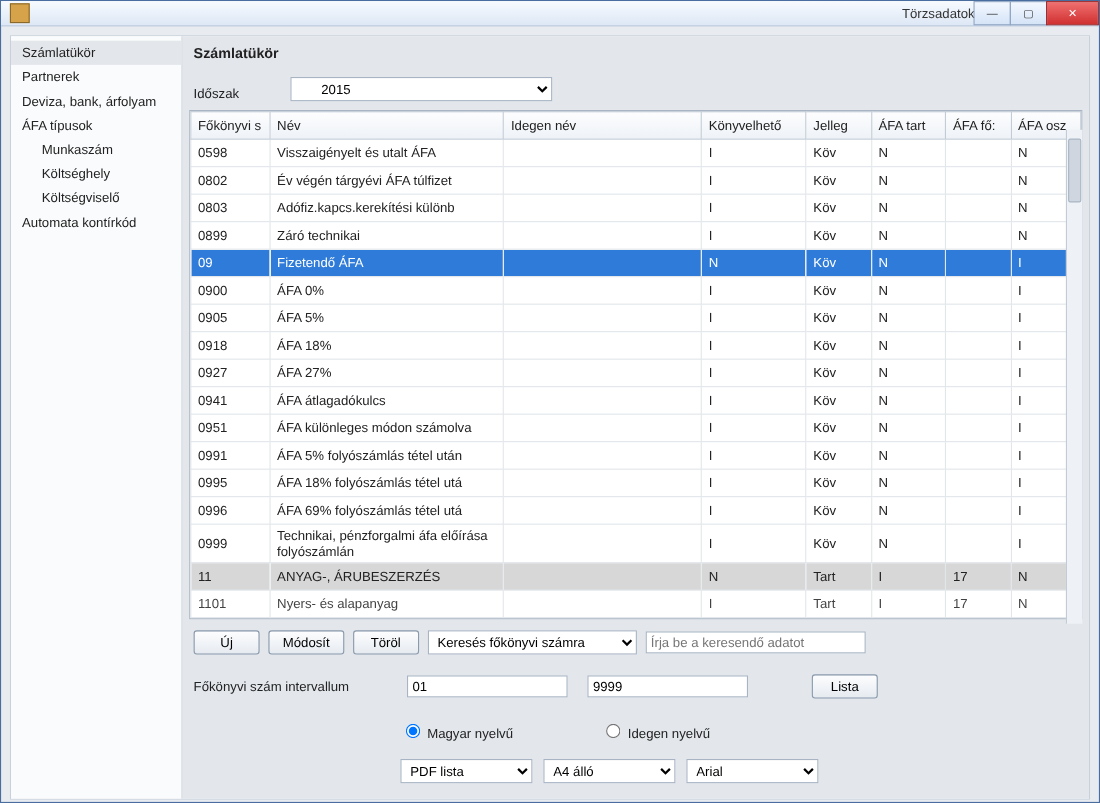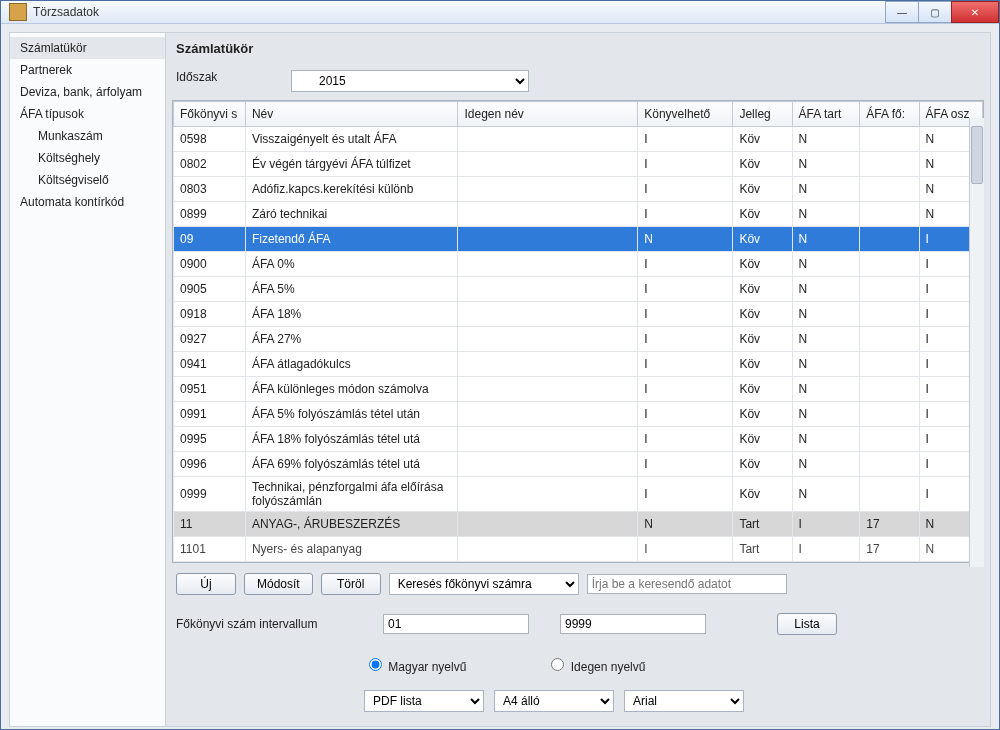--- a/index.html
+++ b/index.html
@@ -1,46 +1,46 @@
 <!DOCTYPE html>
 <html><head>
 <meta charset="utf-8">
 <style>
   html,body{margin:0;padding:0;font-family:"Segoe UI",Tahoma,sans-serif;font-size:12px;color:#222;background:#fff;}
   .window{width:1000px;height:730px;box-sizing:border-box;border:1px solid #4a6da0;box-shadow:0 0 4px rgba(0,0,0,0.3);display:flex;flex-direction:column;background:#e8ecf0;}
   .titlebar{height:30px;background:linear-gradient(#f7fbff,#dde7f5);display:flex;align-items:center;padding:0 0 0 8px;border-bottom:1px solid #b8c8df;}
   .title-icon{width:16px;height:16px;background:#d6a24a;border:1px solid #8a6a2a;margin-right:6px;}
-  .title-text{flex:1;color:#333;}
+  .title-text{flex:1;color:#333;text-align:right;}
   .win-btns{display:flex;align-self:flex-start;}
   .win-btn{width:32px;height:20px;border:1px solid #8fa6c4;background:linear-gradient(#f4f8ff,#d5e4f7);margin-left:-1px;display:flex;align-items:center;justify-content:center;font-size:10px;color:#333;cursor:pointer;}
   .win-btn.close{background:linear-gradient(#f07070,#d03030);color:#fff;border-color:#a02020;width:46px;border-top-right-radius:0;}
   .content{flex:1;margin:8px;background:#fff;border:1px solid #c8d0da;display:flex;}
   .sidebar{width:155px;border-right:1px solid #c8d0da;background:#fafbfc;padding:4px 0;}
   .side-item{padding:4px 10px;cursor:pointer;}
   .side-item.selected{background:#e3e6ea;}
   .side-item.sub{padding-left:28px;}
   .side-item.exp{display:flex;align-items:center;}
   .side-item.exp::before{content:"▾";display:inline-block;width:12px;font-size:9px;color:#555;margin-left:-12px;transform:rotate(-45deg);}
   .main{flex:1;background:#e3e7ec;display:flex;flex-direction:column;padding:6px;}
   .page-title{font-weight:bold;font-size:13px;margin:2px 4px 10px 4px;}
-  .row{display:flex;align-items:flex-start;margin:4px;gap:27px;}
+  .row{display:flex;align-items:flex-end;margin:4px;}
   .label{width:88px;}
   select,input[type=text]{border:1px solid #a8b4c4;padding:2px 4px;font-size:12px;background:#fff;}
   select{height:22px;}
   .combo-big{width:238px;padding-left:23px;}
   .grid{flex:0 0 auto;border:1px solid #a8b4c4;background:#fff;margin:4px 0;overflow:hidden;position:relative;}
   table{border-collapse:collapse;width:100%;table-layout:fixed;}
   th{background:linear-gradient(#fdfdfe,#eef2f7);border:1px solid #c3ccd6;padding:3px 6px;text-align:left;font-weight:normal;height:18px;overflow:hidden;white-space:nowrap;}
   td{border:1px solid #e2e6ea;padding:3px 6px;height:18px;overflow:hidden;white-space:nowrap;text-overflow:ellipsis;}
   tr.selected td{background:#2f7bd9;color:#fff;}
   tr.group td{background:#d7d7d7;}
   .toolbar{display:flex;gap:8px;align-items:center;margin:6px 4px;}
   button{border:1px solid #8a9aac;background:linear-gradient(#fdfdfe,#e6ebf1);padding:3px 12px;border-radius:3px;cursor:pointer;font-size:12px;min-width:60px;}
   .search-input{width:190px;color:#c0c4c9;}
-  .interval{display:flex;align-items:center;gap:31px;margin:12px 4px;}
+  .interval{display:flex;align-items:center;gap:18px;margin:12px 4px;}
   .interval input[type=text]{width:136px;}
   .radios{margin:8px 4px 8px 192px;display:flex;gap:80px;}
   .list-opts{margin:8px 4px 8px 192px;display:flex;gap:10px;}
   .list-opts select{width:120px;}
   .grid-wrap{position:relative;}
   .vscroll{position:absolute;right:0;top:22px;bottom:0;width:14px;background:#eef2f6;border-left:1px solid #c3ccd6;}
   .vscroll .thumb{position:absolute;left:1px;right:1px;top:8px;height:56px;background:#cfd6df;border:1px solid #a8b4c4;border-radius:2px;}
 </style>
 </head>
 <body>

